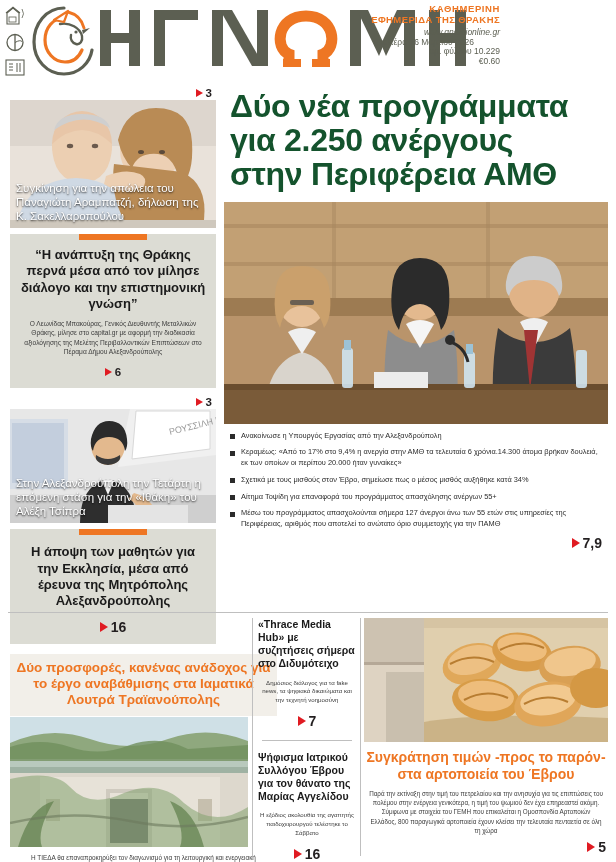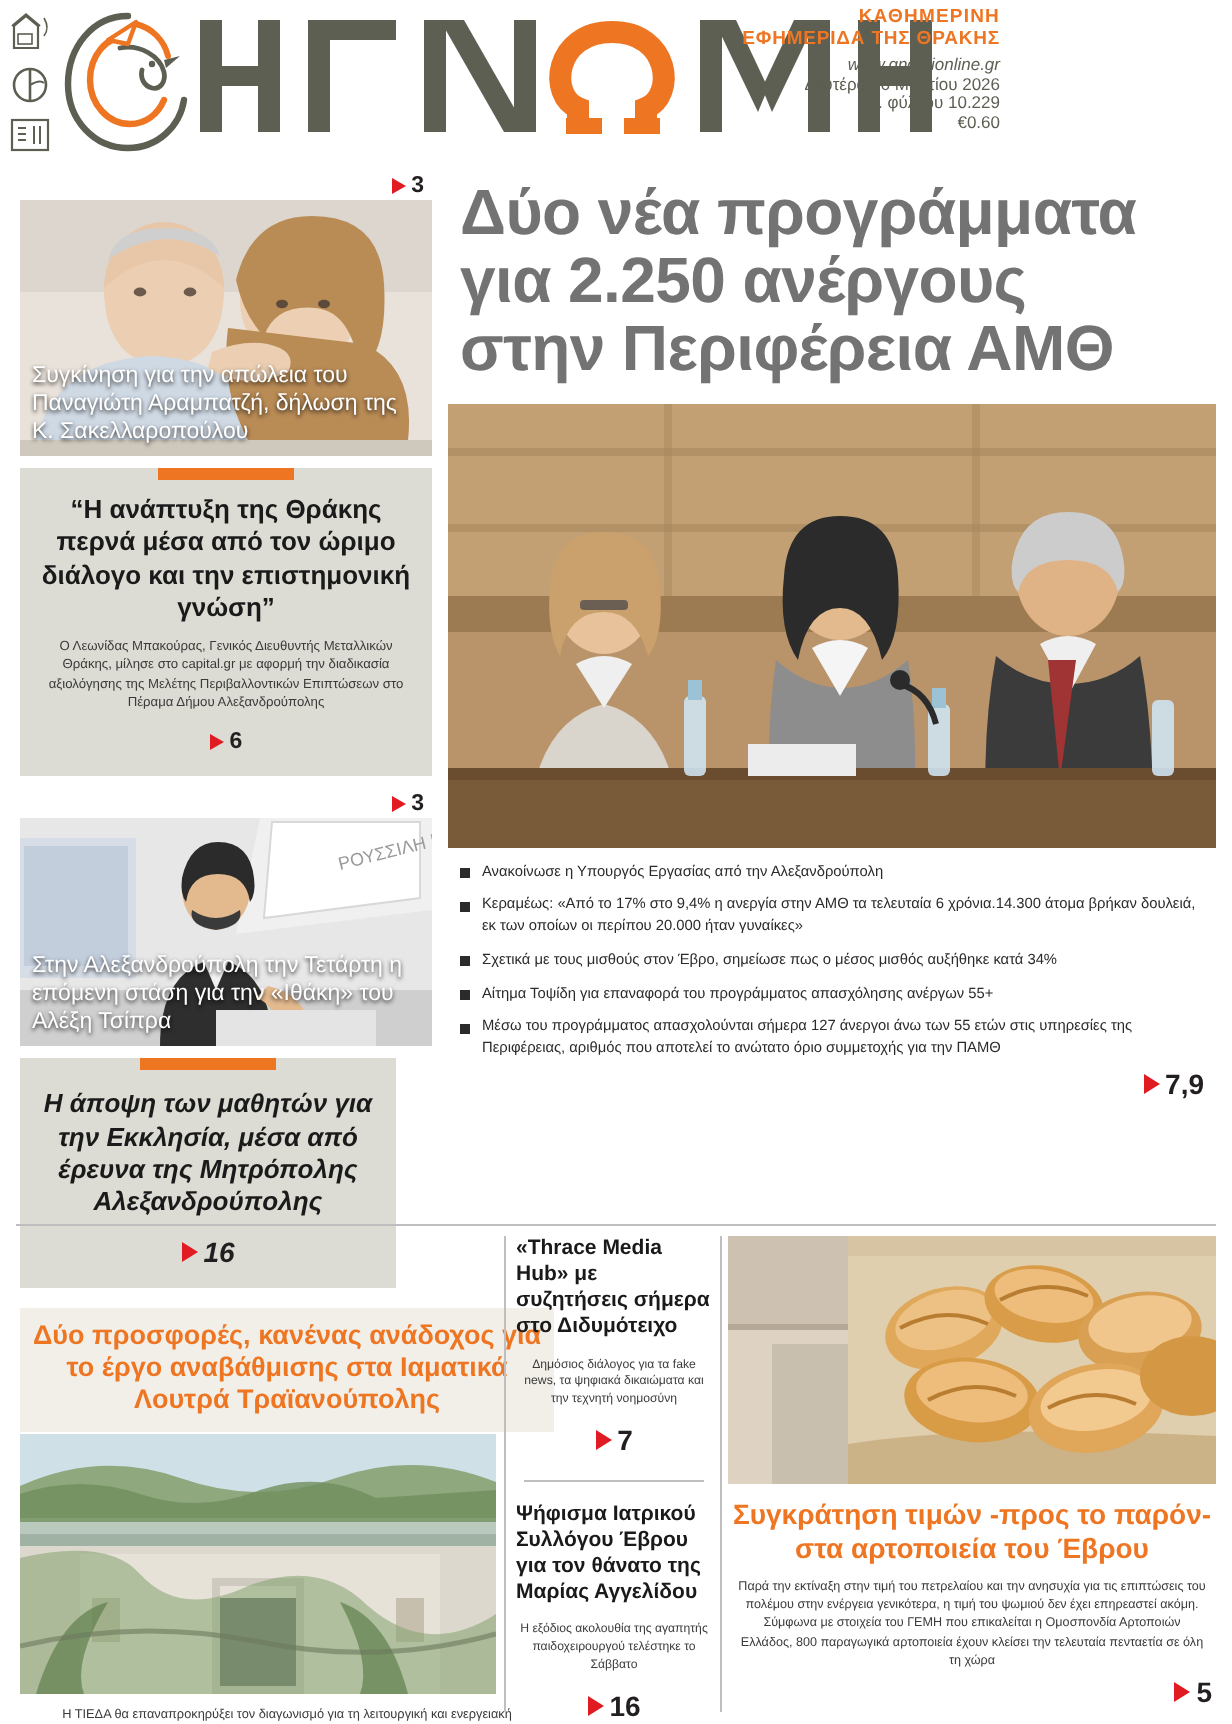--- a/index.html
+++ b/index.html
@@ -18,21 +18,21 @@
   .awards{position:absolute;left:2px;top:6px;width:26px;height:72px;
           display:flex;flex-direction:column;justify-content:space-between;align-items:center;}
   .award{width:22px;height:21px;display:block;}
   .logo-bird{position:absolute;left:24px;top:2px;width:80px;height:78px;}
   .nameplate{position:absolute;left:96px;top:2px;width:370px;height:78px;}
   .nameplate svg{display:block;}
   .mast-right{position:absolute;right:4px;top:4px;width:150px;text-align:right;line-height:1.12;}
   .mast-kath{color:#ee7623;font-size:9.5px;font-weight:bold;letter-spacing:.6px;}
   .mast-efim{color:#ee7623;font-size:9.5px;font-weight:bold;letter-spacing:.4px;}
   .mast-www{color:#5c5f52;font-size:8.5px;font-style:italic;margin-top:3px;}
-  .mast-date{color:#5c5f52;font-size:8.5px;}
+  .mast-date{color:#5c5f52;font-size:8.5px;text-align:center;}
   .mast-issue{color:#5c5f52;font-size:8.5px;}
   .mast-price{color:#5c5f52;font-size:8.5px;}
 
   
   .pgnum{display:inline-flex;align-items:center;gap:3px;font-weight:bold;font-size:11.5px;color:#231f20;}
   .pgnum .tri{width:0;height:0;border-left:7px solid #e01b22;border-top:4.5px solid transparent;border-bottom:4.5px solid transparent;display:inline-block;}
   .pgnum.big{font-size:14px;}
   .pgnum.big .tri{border-left-width:8px;border-top-width:5px;border-bottom-width:5px;}
 
   .photo{position:relative;overflow:hidden;background:#cfc8bd;}
@@ -55,29 +55,29 @@
   
   .colL{position:absolute;left:10px;top:86px;width:206px;}
 
   .lead-row{display:flex;justify-content:flex-end;height:14px;align-items:center;padding-right:4px;}
 
   .photoA{width:206px;height:128px;}
   .photoB{width:206px;height:114px;}
 
   .boxA{width:206px;padding:0 0 8px 0;margin-top:6px;}
   .boxA .inner{padding:7px 10px 0 10px;}
-  .boxB{width:188px;padding:0 0 8px 0;margin-top:6px;font-style:italic;}
+  .boxB{width:206px;padding:0 0 8px 0;margin-top:6px;}
   .boxB .inner{padding:9px 10px 0 10px;}
   .pgwrap{text-align:center;margin-top:6px;}
 
   
   .main{position:absolute;left:224px;top:86px;width:384px;}
   .main-hl{
     background:#fff;padding:4px 4px 6px 6px;
-    font-size:32px;line-height:1.06;font-weight:bold;color:#737373;letter-spacing:-.3px;
+    font-size:32px;line-height:1.06;font-weight:bold;color:#14532d;letter-spacing:-.3px;
   }
   .main-hl .l3{display:block;}
   .main-photo{width:384px;height:222px;margin-top:4px;}
   .bullets{margin-top:7px;padding:0 4px 0 6px;}
   .bullet{display:flex;gap:6px;margin-bottom:6px;}
   .bullet .sq{flex:0 0 auto;width:5px;height:5px;background:#2b2b2b;margin-top:3.5px;}
   .bullet .tx{font-size:7.4px;line-height:1.45;color:#2b2b2b;}
   .bullets-foot{text-align:right;padding-right:6px;margin-top:-2px;}
 
   
@@ -216,21 +216,21 @@
         <linearGradient id="g1">
             <stop offset="0"></stop>
           </linearGradient>
       </svg>
       <div class="cap">Συγκίνηση για την απώλεια του Παναγιώτη Αραμπατζή, δήλωση της Κ. Σακελλαροπούλου</div>
     </div>
 
     <div class="graybox boxA">
       <div class="orangebar"></div>
       <div class="inner">
-        <div class="boxtitle">“Η ανάπτυξη της Θράκης περνά μέσα από τον ώριμο διάλογο και την επιστημονική γνώση”</div>
+        <div class="boxtitle">“Η ανάπτυξη της Θράκης περνά μέσα από τον μίλησε διάλογο και την επιστημονική γνώση”</div>
         <div class="boxsub" style="margin-top:7px">Ο Λεωνίδας Μπακούρας, Γενικός Διευθυντής Μεταλλικών Θράκης, μίλησε στο capital.gr με αφορμή την διαδικασία αξιολόγησης της Μελέτης Περιβαλλοντικών Επιπτώσεων στο Πέραμα Δήμου Αλεξανδρούπολης</div>
         <div class="pgwrap">
           <span class="pgnum">
             <span class="tri"></span>
             <span>6</span>
           </span>
         </div>
       </div>
     </div>
 

